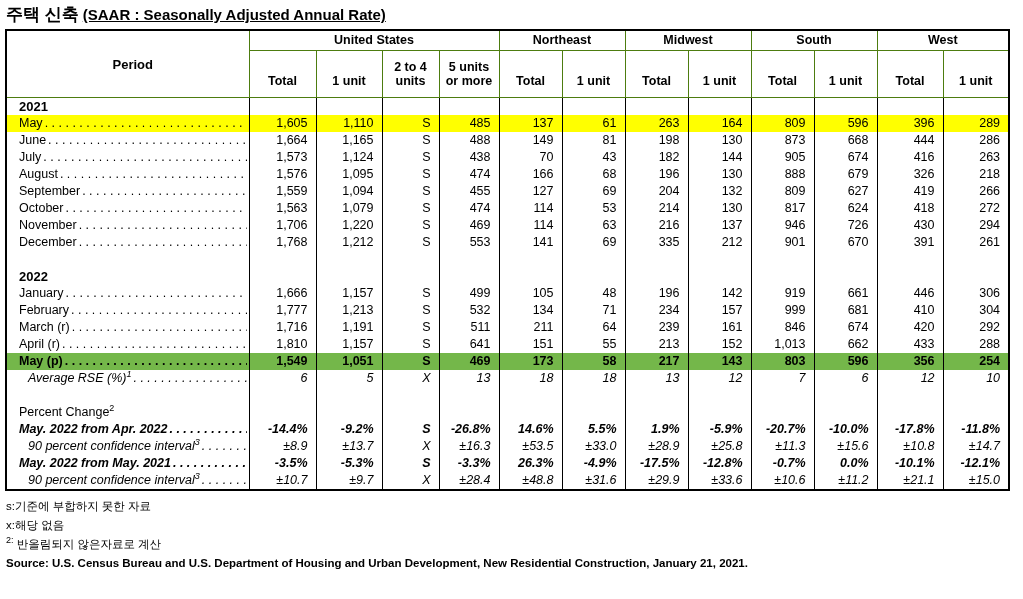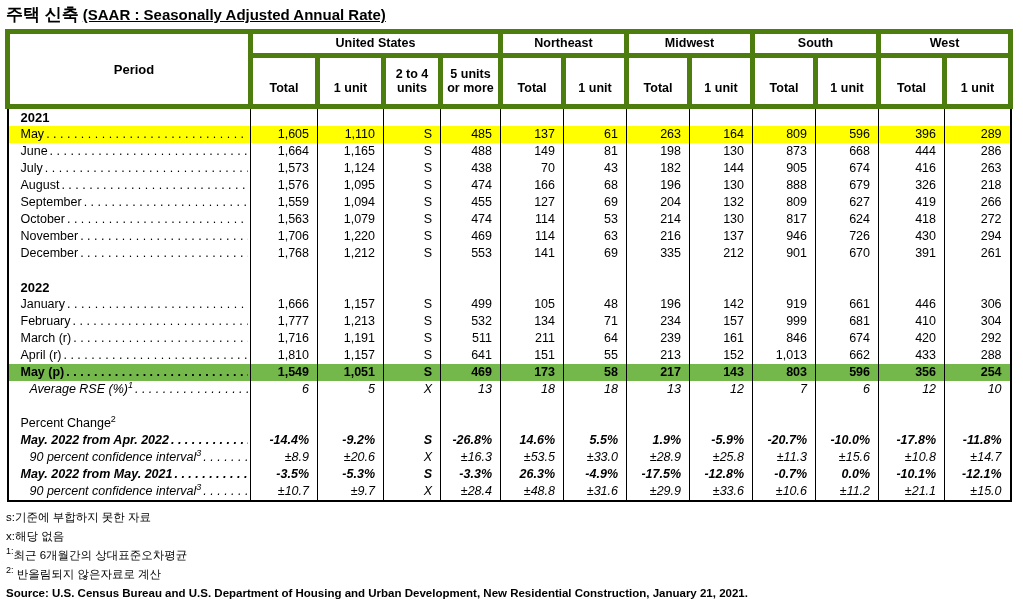--- a/index.html
+++ b/index.html
@@ -26,21 +26,21 @@
     width: 1003px;
     border: 2px solid #000;
   }
   th, td {
     border-left: 1px solid #000;
     border-right: 1px solid #000;
     font-size: 12.5px;
     padding: 0;
     overflow: hidden;
   }
-  thead th { border: 5px solid #4d7c0f; font-weight: bold; text-align: center; }
+  thead th { border: 1px solid #4d7c0f; font-weight: bold; text-align: center; }
   th.period-h { vertical-align: middle; font-size: 13px; padding-left: 10px; }
   th.grp { height: 19px; line-height: 19px; font-size: 12.5px; }
   th.sub {
     height: 37px;
     vertical-align: bottom;
     white-space: pre-line;
     line-height: 14px;
     padding-bottom: 9px;
     font-size: 12.5px;
   }
@@ -506,21 +506,21 @@
           <td class="num">-11.8%</td>
         </tr>
         <tr class="italic ind">
           <td class="period">
             <div class="pcell">
               <span class="plabel">90 percent confidence interval<sup>3</sup></span>
               <span class="dots"></span>
             </div>
           </td>
           <td class="num">±8.9</td>
-          <td class="num">±20.6</td>
+          <td class="num">±13.7</td>
           <td class="num">X</td>
           <td class="num">±16.3</td>
           <td class="num">±53.5</td>
           <td class="num">±33.0</td>
           <td class="num">±28.9</td>
           <td class="num">±25.8</td>
           <td class="num">±11.3</td>
           <td class="num">±15.6</td>
           <td class="num">±10.8</td>
           <td class="num">±14.7</td>
@@ -564,19 +564,18 @@
           <td class="num">±11.2</td>
           <td class="num">±21.1</td>
           <td class="num">±15.0</td>
         </tr>
       </tbody>
   </table>
 
   <div class="footnotes" id="footnotes">
       <div class="fn">s:기준에 부합하지 못한 자료</div>
       <div class="fn">x:해당 없음</div>
-      <div class="fn"><sup>1:</sup>최근 6개월간의 상대표준오차평균</div>
       <div class="fn"><sup>2:</sup> 반올림되지 않은자료로 계산</div>
     </div>
 
   <div class="source">Source: U.S. Census Bureau and U.S. Department of Housing and Urban Development, New Residential Construction, January 21, 2021.</div>
 
 </div>
 
 </body></html>

